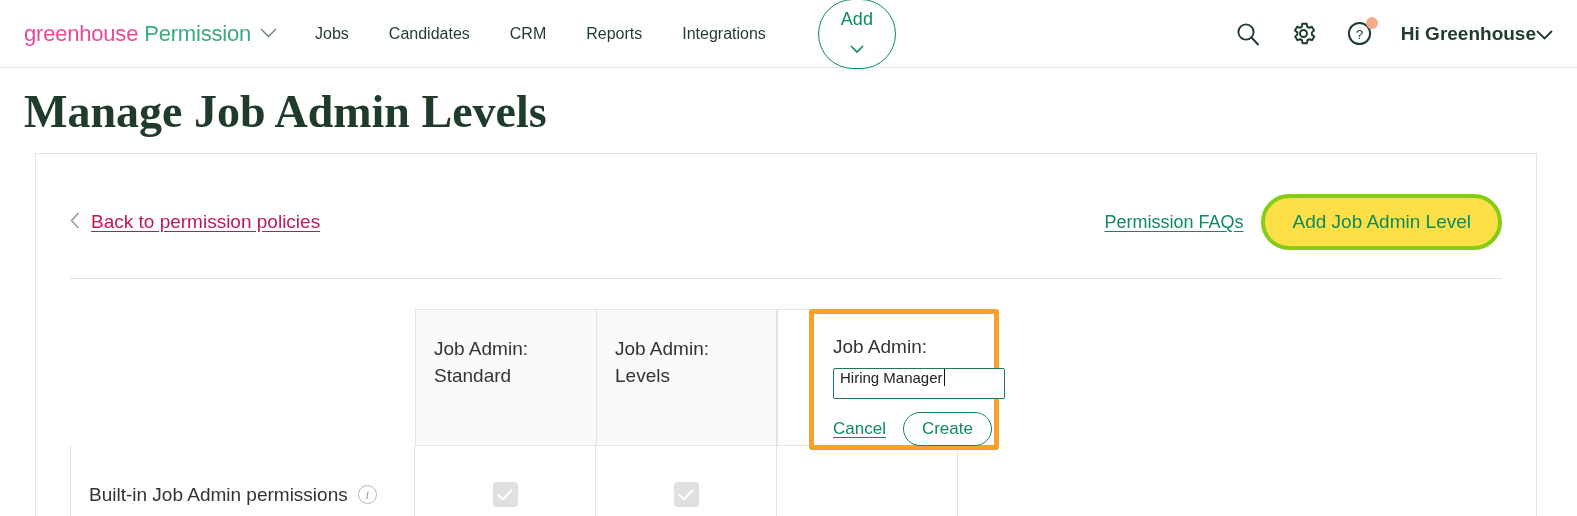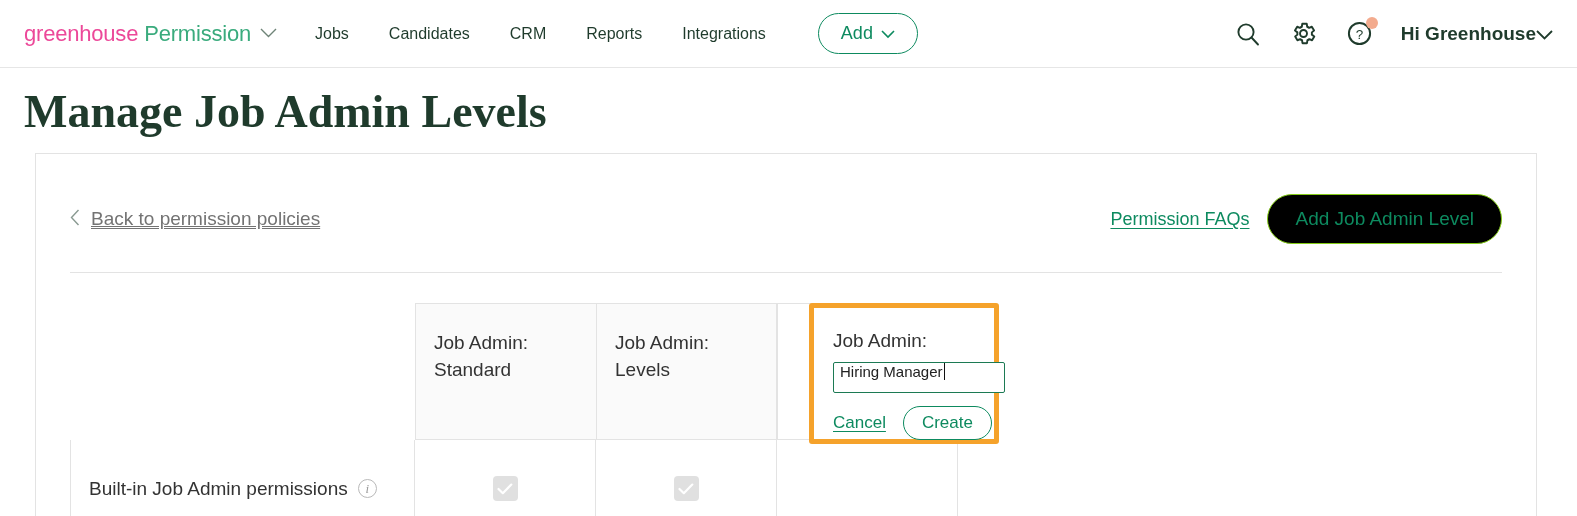--- a/index.html
+++ b/index.html
@@ -59,20 +59,21 @@
     border-radius: 999px;
     color: #0d8a5f;
     font-size: 18px;
     padding: 9px 22px;
     display: flex;
     align-items: center;
     gap: 8px;
     background: #fff;
     cursor: pointer;
     white-space: nowrap;
+    flex-direction: column;
   }
 
   .topbar-right {
     margin-left: auto;
     display: flex;
     align-items: center;
     gap: 26px;
   }
 
   .icon-btn {
@@ -130,24 +131,23 @@
   .card-head {
     display: flex;
     align-items: center;
     padding: 40px 34px 0 34px;
   }
 
   .back-link {
     display: flex;
     align-items: center;
     gap: 11px;
-    color: #737373;
-    font-size: 19px;
-    cursor: pointer;
-    text-decoration: underline;
+    color: #be185d;
+    font-size: 19px;
+    cursor: pointer;
   }
   .back-link .label {
     text-decoration: underline;
     text-underline-offset: 3px;
   }
   .chev-left {
     color: #8a9a92;
     font-size: 17px;
     line-height: 1;
   }
@@ -160,26 +160,26 @@
   }
   .faq-link {
     color: #0d8a5f;
     font-size: 18px;
     text-decoration: underline;
     text-underline-offset: 3px;
     cursor: pointer;
     white-space: nowrap;
   }
   .outline-pill {
-    border: 1px solid #84cc16;
+    border: 4px solid #84cc16;
     color: #0d8a5f;
     border-radius: 999px;
     font-size: 19px;
     padding: 13px 27px;
-    background: #000000;
+    background: #fde047;
     cursor: pointer;
     white-space: nowrap;
   }
 
   .divider {
     height: 1px;
     background: #e3e3e3;
     margin: 28px 34px 0 34px;
   }
 

